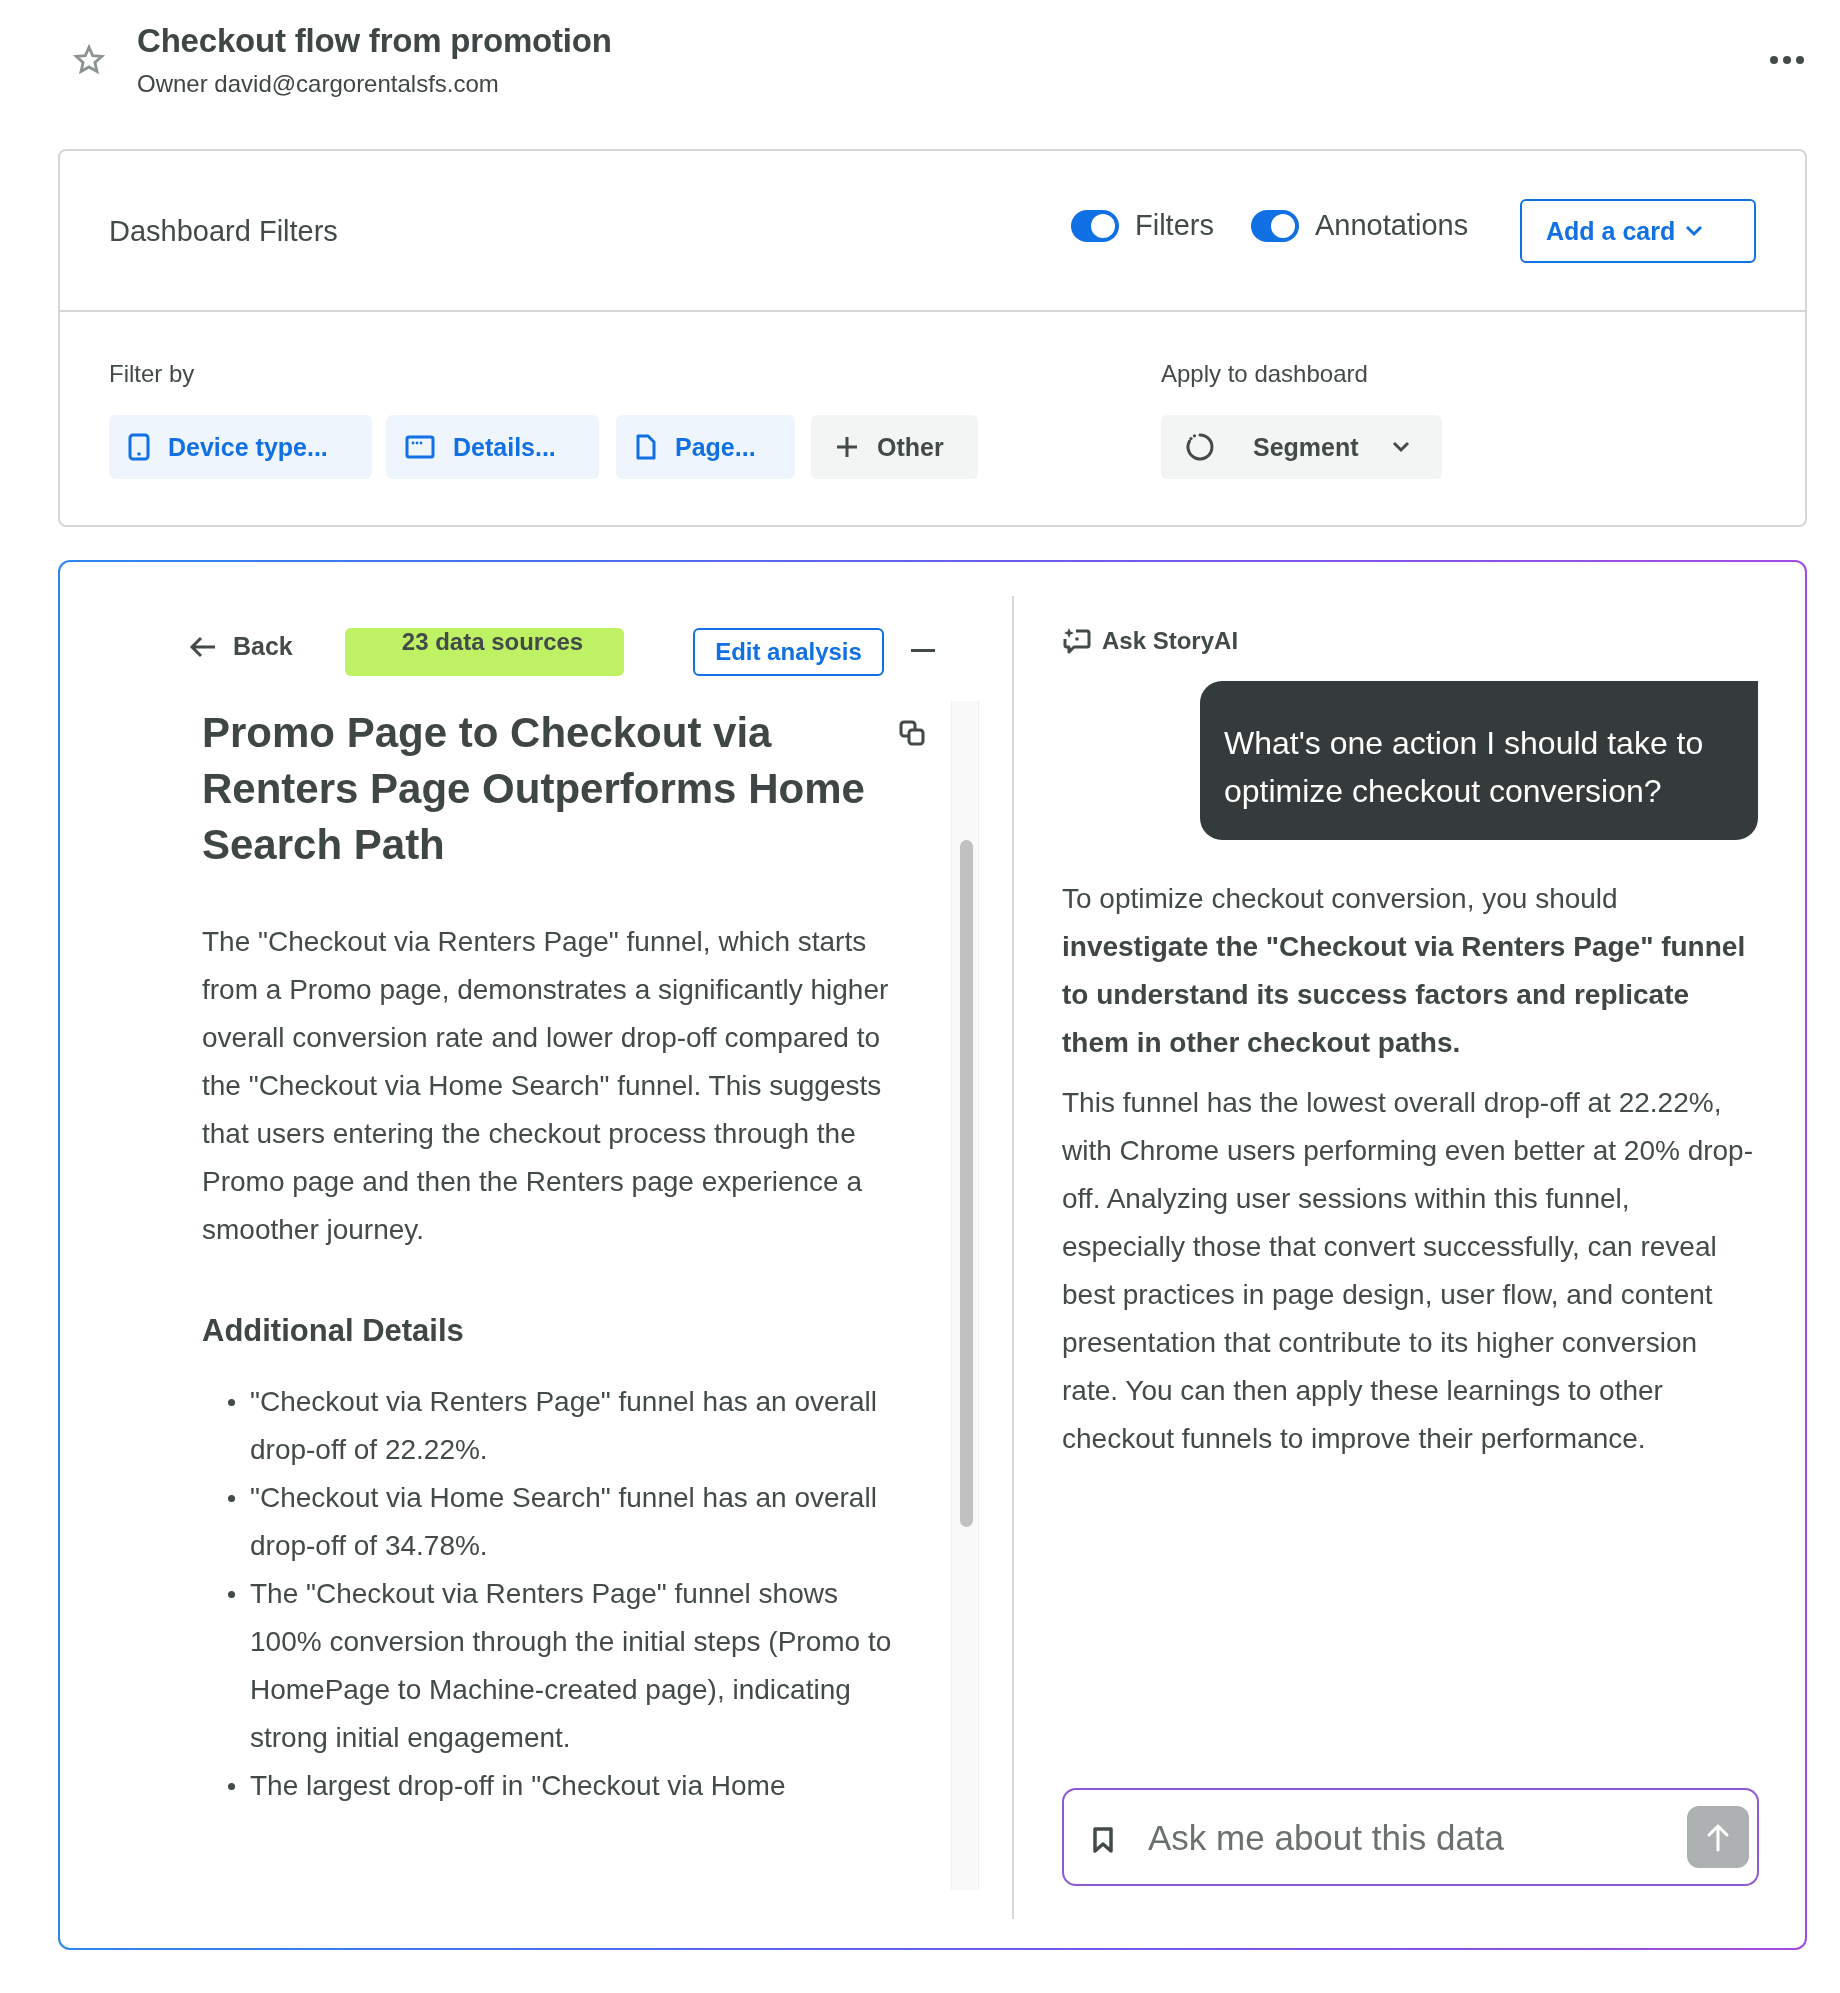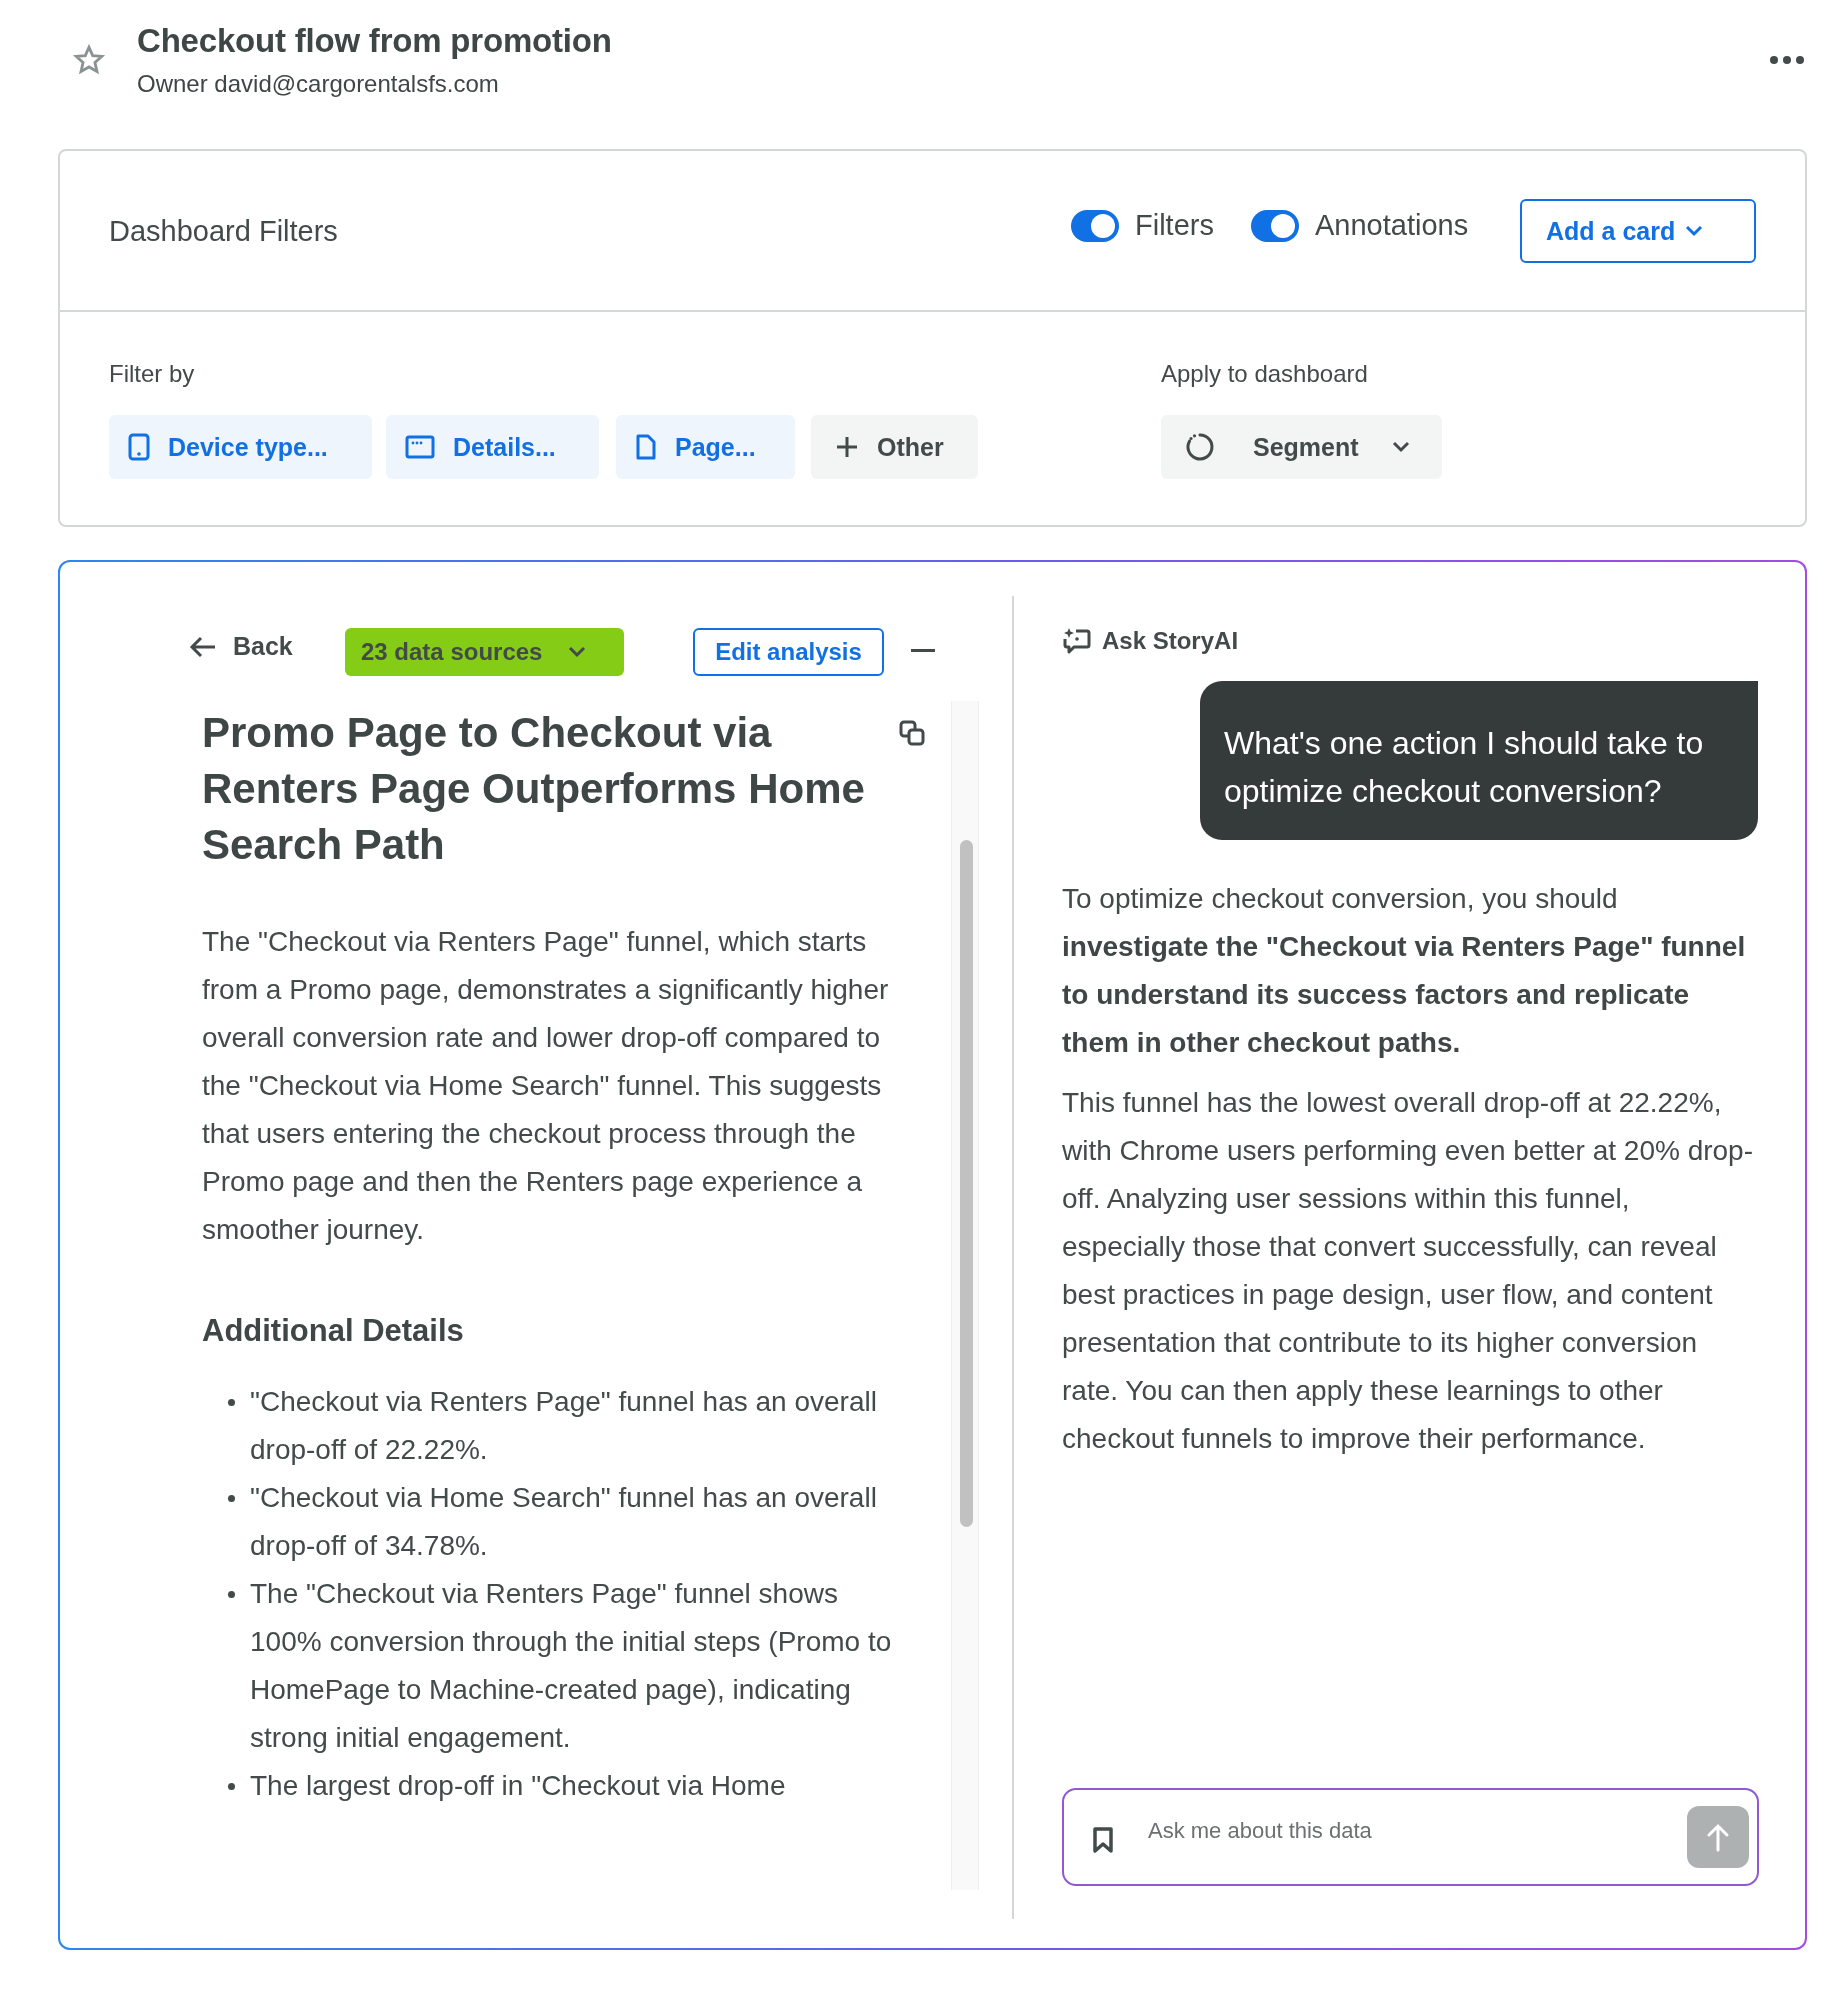--- a/index.html
+++ b/index.html
@@ -26,21 +26,21 @@
   .chip { position: absolute; top: 264px; height: 64px; border-radius: 6px; display: flex; align-items: center; gap: 18px; padding-left: 24px; font-size: 25px; font-weight: 700; cursor: pointer; }
   .chip.blue { background: #eef5fd; color: #1170e3; padding-left: 19px; }
   .chip.gray { background: #f3f4f4; color: #434a4a; }
   .chip svg { flex: none; }
 
   
   .main-card { position: absolute; left: 58px; top: 560px; width: 1749px; height: 1390px; border-radius: 12px; padding: 2px; background: linear-gradient(90deg, #2b86f0 0%, #6a5bef 55%, #a24ce0 100%); }
   .main-inner { position: absolute; inset: 2px; background: #fff; border-radius: 10px; }
 
   .toolbar-back { position: absolute; left: 129px; top: 70px; display: flex; align-items: center; gap: 16px; font-size: 25px; font-weight: 700; color: #434a4a; cursor: pointer; }
-  .sources { position: absolute; left: 285px; top: 66px; width: 279px; height: 48px; background: #84cc16; border-radius: 6px; display: flex; align-items: center; padding-left: 16px; gap: 26px; font-size: 24px; font-weight: 700; color: #434a4a; cursor: pointer; }
+  .sources { position: absolute; left: 285px; top: 66px; width: 279px; height: 48px; background: #bef264; border-radius: 6px; display: flex; align-items: center; padding-left: 16px; gap: 26px; font-size: 24px; font-weight: 700; color: #434a4a; cursor: pointer; flex-direction: column; }
   .edit-analysis { position: absolute; left: 633px; top: 66px; width: 191px; height: 48px; border: 2px solid #1170e3; border-radius: 6px; color: #1170e3; font-size: 24px; font-weight: 700; display: flex; align-items: center; justify-content: center; cursor: pointer; }
   .minimize { position: absolute; left: 851px; top: 87px; width: 24px; height: 3px; background: #434a4a; cursor: pointer; }
 
   .left-scroll { position: absolute; left: 90px; top: 139px; width: 786px; height: 1189px; overflow: hidden; }
   .insight-title { position: absolute; left: 52px; top: 4px; width: 697px; font-size: 42px; line-height: 56px; font-weight: 700; color: #3f4646; }
   .copy-icon { display: inline-block; vertical-align: -6px; margin-left: 4px; }
   .insight-body { position: absolute; left: 52px; top: 217px; width: 697px; font-size: 28px; line-height: 48px; color: #434a4a; }
   .details-head { position: absolute; left: 52px; top: 612px; font-size: 31px; font-weight: 700; color: #3f4646; }
   .details-list { position: absolute; left: 100px; top: 677px; width: 657px; font-size: 28px; line-height: 48px; color: #434a4a; list-style: none; }
   .details-list li { position: relative; }
@@ -51,21 +51,21 @@
   .panel-divider { position: absolute; left: 952px; top: 34px; width: 2px; height: 1323px; background: #d4d7d7; }
 
   .ask-head { position: absolute; left: 1002px; top: 64px; display: flex; align-items: center; gap: 10px; font-size: 24px; font-weight: 700; color: #434a4a; }
   .bubble { position: absolute; left: 1140px; top: 119px; width: 558px; height: 159px; background: #353a3a; color: #fff; border-radius: 22px 0 22px 22px; padding: 38px 28px 0 24px; font-size: 32px; line-height: 48px; }
   .answer { position: absolute; left: 1002px; top: 313px; width: 697px; font-size: 28px; line-height: 48px; color: #434a4a; }
   .answer b { color: #3f4646; }
   .answer p + p { margin-top: 12px; }
 
   .ask-input { position: absolute; left: 1002px; top: 1226px; width: 697px; height: 98px; border: 2px solid #8f59d6; border-radius: 14px; cursor: text; }
   .ask-input .bm { position: absolute; left: 28px; top: 36px; }
-  .ask-input .ph { position: absolute; left: 84px; top: 28px; font-size: 22px; color: #6b7070; }
+  .ask-input .ph { position: absolute; left: 84px; top: 28px; font-size: 35px; color: #6b7070; }
   .send { position: absolute; right: 8px; top: 16px; width: 62px; height: 62px; border-radius: 12px; background: #aeb1b1; display: flex; align-items: center; justify-content: center; cursor: pointer; }
 </style>
 </head>
 <body>
 
 <svg class="star" viewBox="0 0 24 24" fill="none" stroke="#8a9292" stroke-width="2">
     <path d="M12 3l2.6 5.9 6.4.6-4.8 4.3 1.4 6.3L12 16.9 6.4 20.1l1.4-6.3L3 9.5l6.4-.6z"></path>
   </svg>
 <div class="page-title">Checkout flow from promotion</div>
 <div class="owner">Owner david@cargorentalsfs.com</div>

